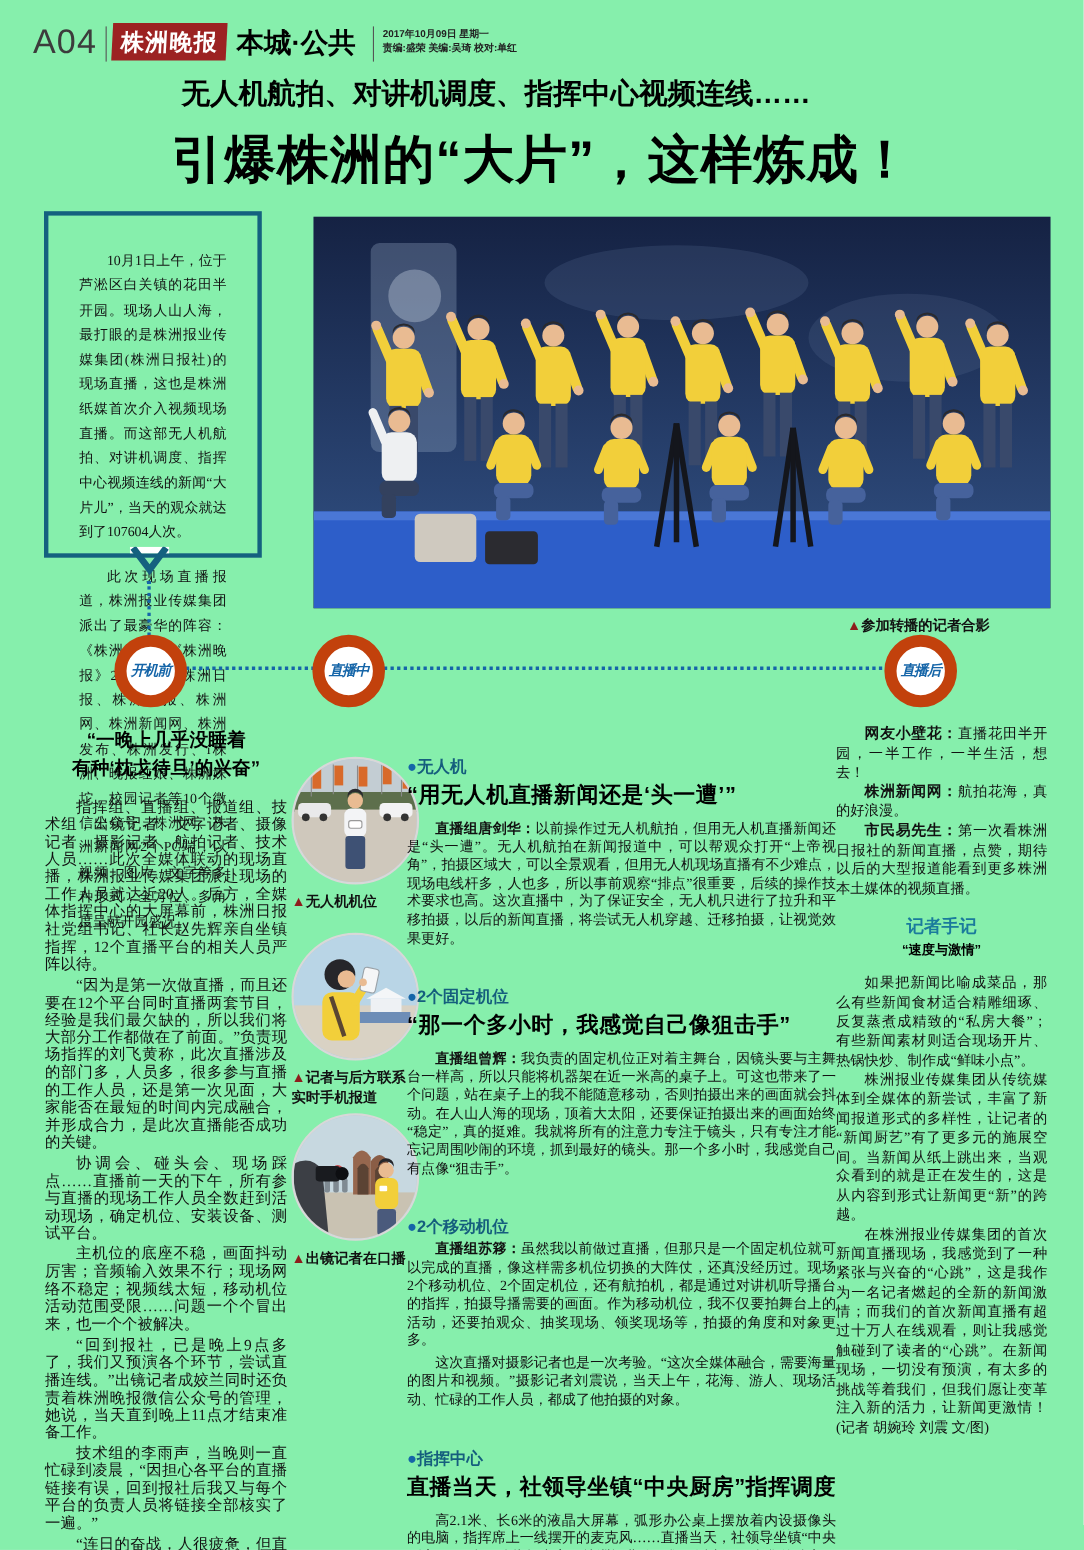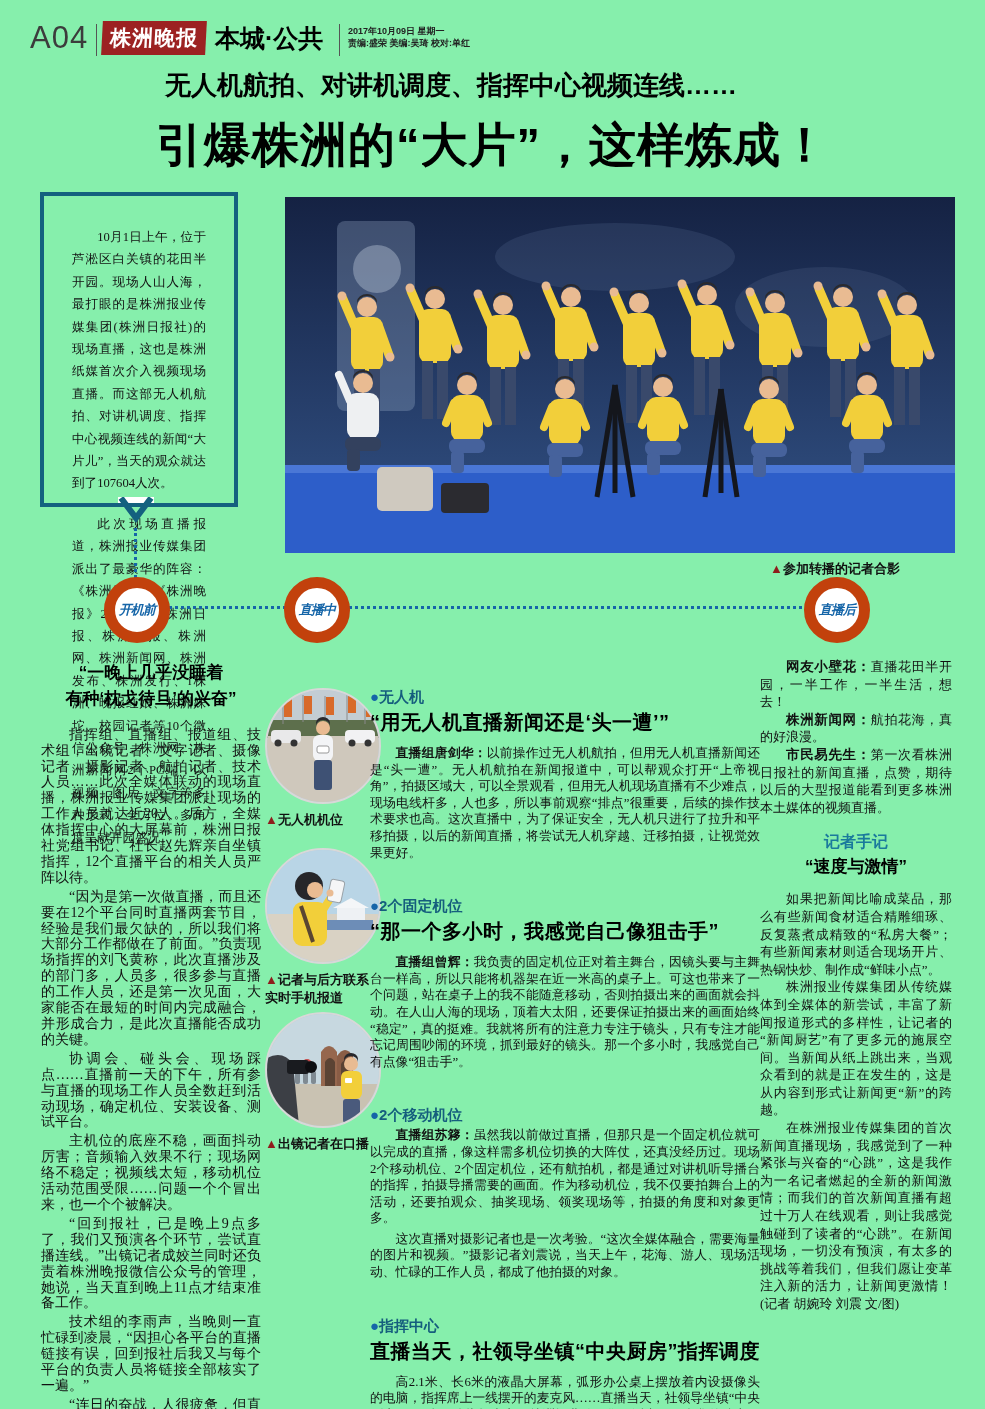--- a/index.html
+++ b/index.html
@@ -48,21 +48,21 @@
   .sec-sub{font-size:20px;font-weight:bold;color:#000;margin:0 0 9px 0;letter-spacing:0.5px;}
   .sec p{font-family:"Liberation Serif",serif;font-size:12.8px;line-height:16.6px;text-align:justify;
         text-indent:2em;margin:0 0 4px 0;color:#111;}
   .sec p b{font-family:"Liberation Sans",sans-serif;}
   
   .right-col{position:absolute;left:760px;top:658px;width:192px;}
   .right-col p{font-family:"Liberation Serif",serif;font-size:13px;line-height:17.6px;text-align:justify;
         text-indent:2em;margin:0;color:#111;}
   .right-col p b{font-family:"Liberation Sans",sans-serif;font-size:13.5px;}
   .notes-head{font-size:16px;font-weight:bold;color:#1a7a9c;text-align:center;margin:16px 0 2px 0;}
-  .notes-title{font-size:17px;font-weight:bold;color:#000;text-align:center;margin:0 0 12px 0;}
+  .notes-title{font-size:12px;font-weight:bold;color:#000;text-align:center;margin:0 0 12px 0;}
 </style>
 </head>
 <body>
 
 <div class="page">
 
   <div class="page-num">A04</div>
   <div class="hdr-div" style="left:96px;"></div>
   <div class="masthead-box">株洲晚报</div>
   <div class="section-name">本城·公共</div>

